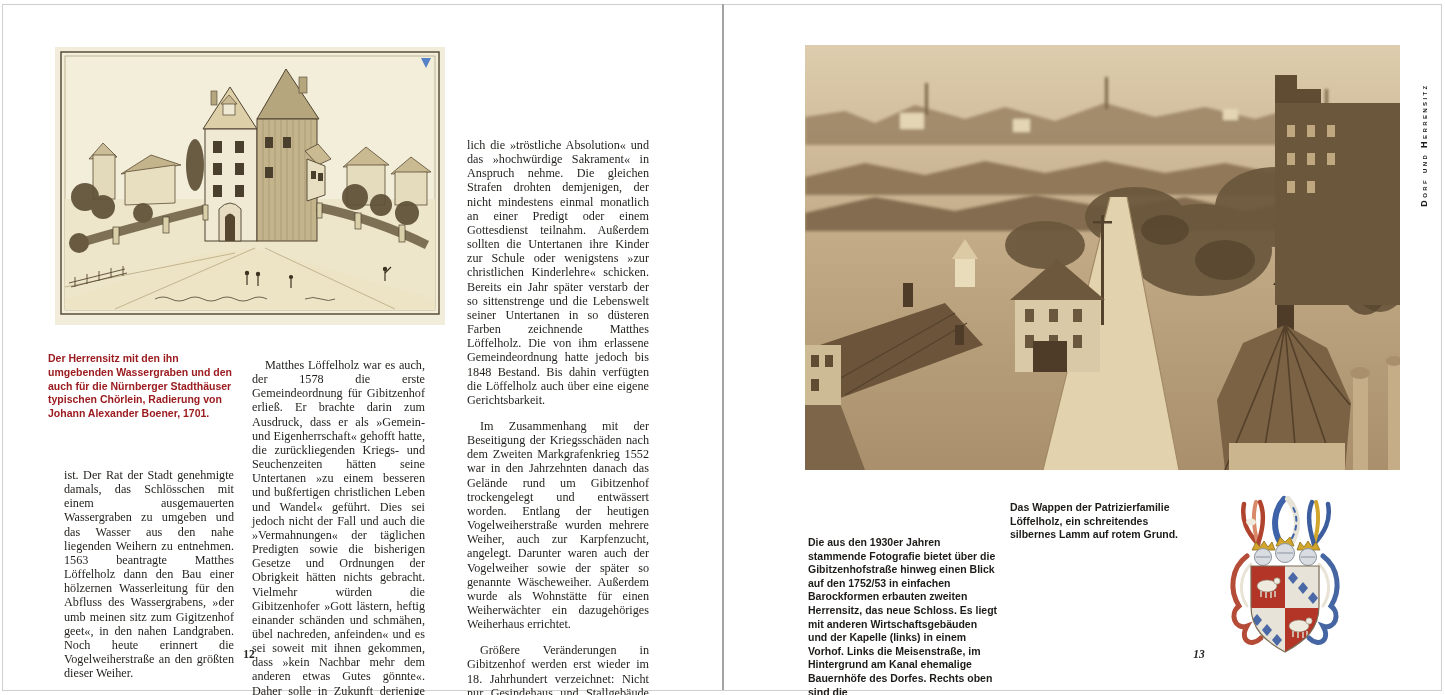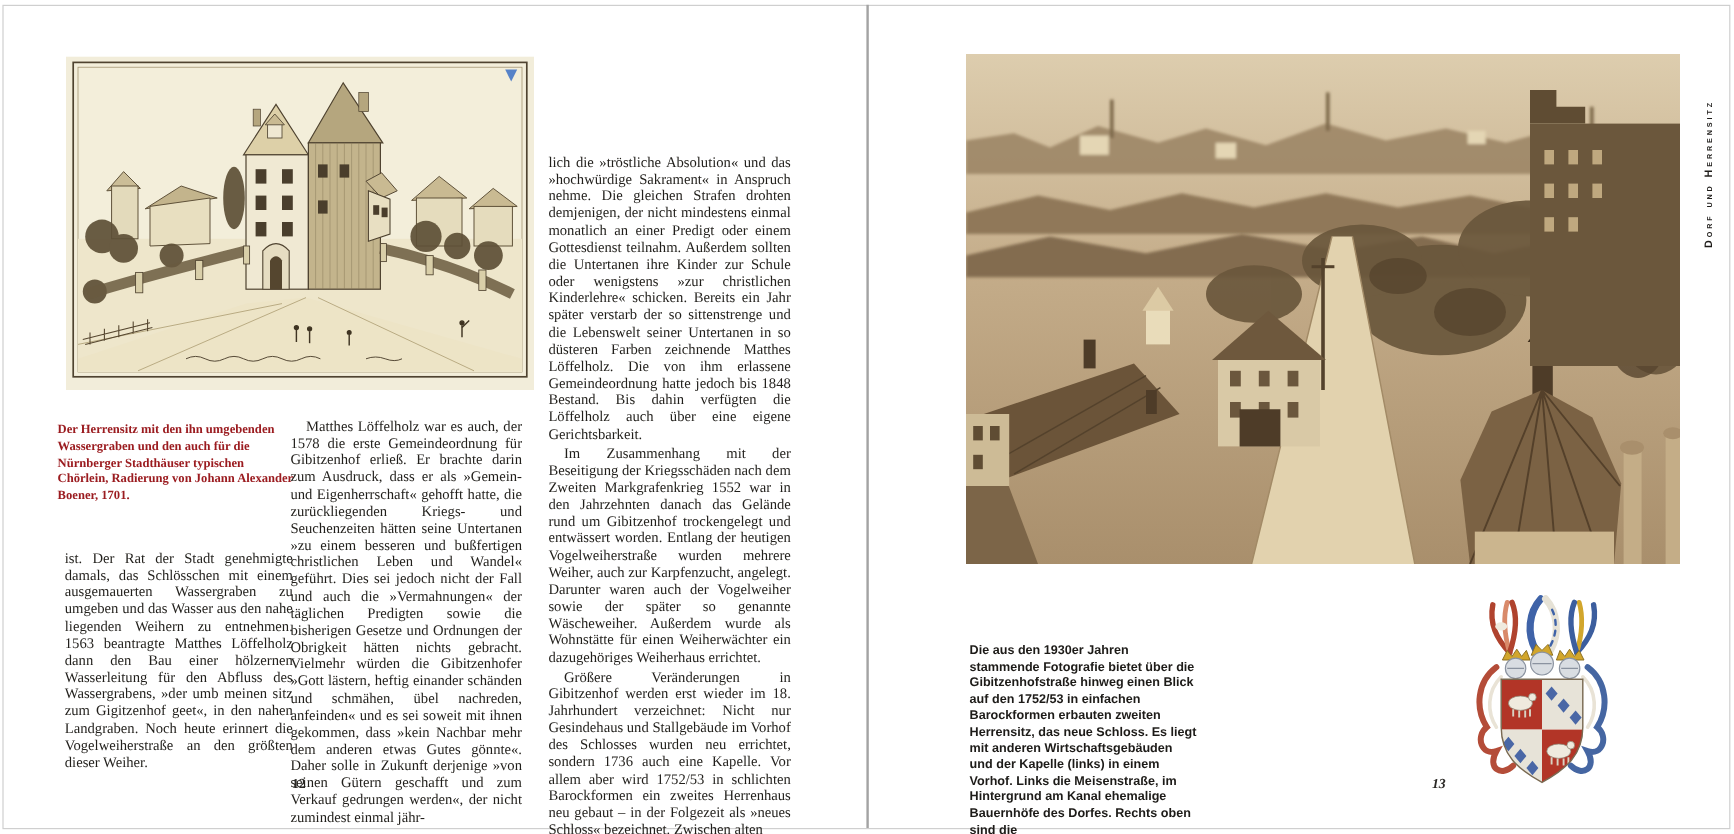--- a/index.html
+++ b/index.html
@@ -5,25 +5,25 @@
   html,body{margin:0;padding:0;background:#ffffff;}
   body{width:1445px;height:695px;position:relative;overflow:hidden;
        font-family:"Liberation Serif",serif;}
   .frame{position:absolute;left:2px;top:4px;width:1438px;height:685px;
          border:1px solid #cfcfcf;background:#ffffff;}
   .gutter{position:absolute;left:722px;top:4px;width:2px;height:686px;background:#a3a3a3;}
 
   
   .etching-wrap{position:absolute;left:55px;top:47px;width:390px;height:278px;}
   .cap-red{position:absolute;left:48px;top:352px;width:197px;
-           font-family:Liberation Serif, serif;font-weight:bold;
+           font-family:Liberation Sans, sans-serif;font-weight:bold;
            font-size:10.5px;line-height:13.8px;color:#9b1c20;}
   .bodycol{position:absolute;font-size:12.2px;line-height:14.15px;color:#211f1b;
            text-align:justify;}
-  .bodycol p{margin:2px;}
+  .bodycol p{margin:12px;}
   .bodycol p.indent{text-indent:13px;}
   .col1{left:52px;top:456px;width:194px;}
   .col2{left:240px;top:346px;width:197px;}
   .col3{left:455px;top:126px;width:206px;}
   .pagenum{position:absolute;font-family:"Liberation Serif",serif;
            font-weight:bold;font-size:11.5px;color:#2a2825;}
   .pn-left{left:236px;top:648px;width:26px;text-align:center;}
   .pn-right{left:1186px;top:648px;width:26px;text-align:center;font-style:italic;}
 
   
@@ -246,20 +246,21 @@
 
     <rect x="548" y="330" width="15" height="95" fill="#c4ad87"></rect>
       <ellipse cx="555" cy="328" rx="10" ry="6" fill="#a98f6c"></ellipse>
     <rect x="583" y="318" width="12" height="107" fill="#c4ad87"></rect>
       <ellipse cx="589" cy="316" rx="8" ry="5" fill="#a98f6c"></ellipse>
   </svg>
 </div>
 
 <div class="cap-blk capA">Die aus den 1930er Jahren stammende Fotografie bietet über die Gibitzenhofstraße hinweg einen Blick auf den 1752/53 in einfachen Barockformen erbauten zweiten Herrensitz, das neue Schloss. Es liegt mit anderen Wirtschaftsgebäuden und der Kapelle (links) in einem Vorhof. Links die Meisenstraße, im Hintergrund am Kanal ehemalige Bauernhöfe des Dorfes. Rechts oben sind die</div>
 <div class="cap-blk capB">
+  <p>Das Wappen der Patrizierfamilie Löffelholz, ein schreitendes silbernes Lamm auf rotem Grund.</p>
 </div>
 
 <div class="wappen-wrap">
   <svg width="118" height="170" viewBox="0 0 118 170">
 
     <g opacity="0.95">
       <path d="M20,62 C4,74 2,96 12,112 C2,120 8,136 20,132 C12,146 24,154 34,144" fill="none" stroke="#b0432e" stroke-width="5" stroke-linecap="round"></path>
       <path d="M24,70 C12,82 12,100 20,112" fill="none" stroke="#e8e2d4" stroke-width="3" stroke-linecap="round"></path>
       <path d="M96,62 C112,74 114,96 104,112 C114,120 108,136 96,132 C104,146 92,154 82,144" fill="none" stroke="#3c5e9e" stroke-width="5" stroke-linecap="round"></path>
       <path d="M92,70 C104,82 104,100 96,112" fill="none" stroke="#e8e2d4" stroke-width="3" stroke-linecap="round"></path>

